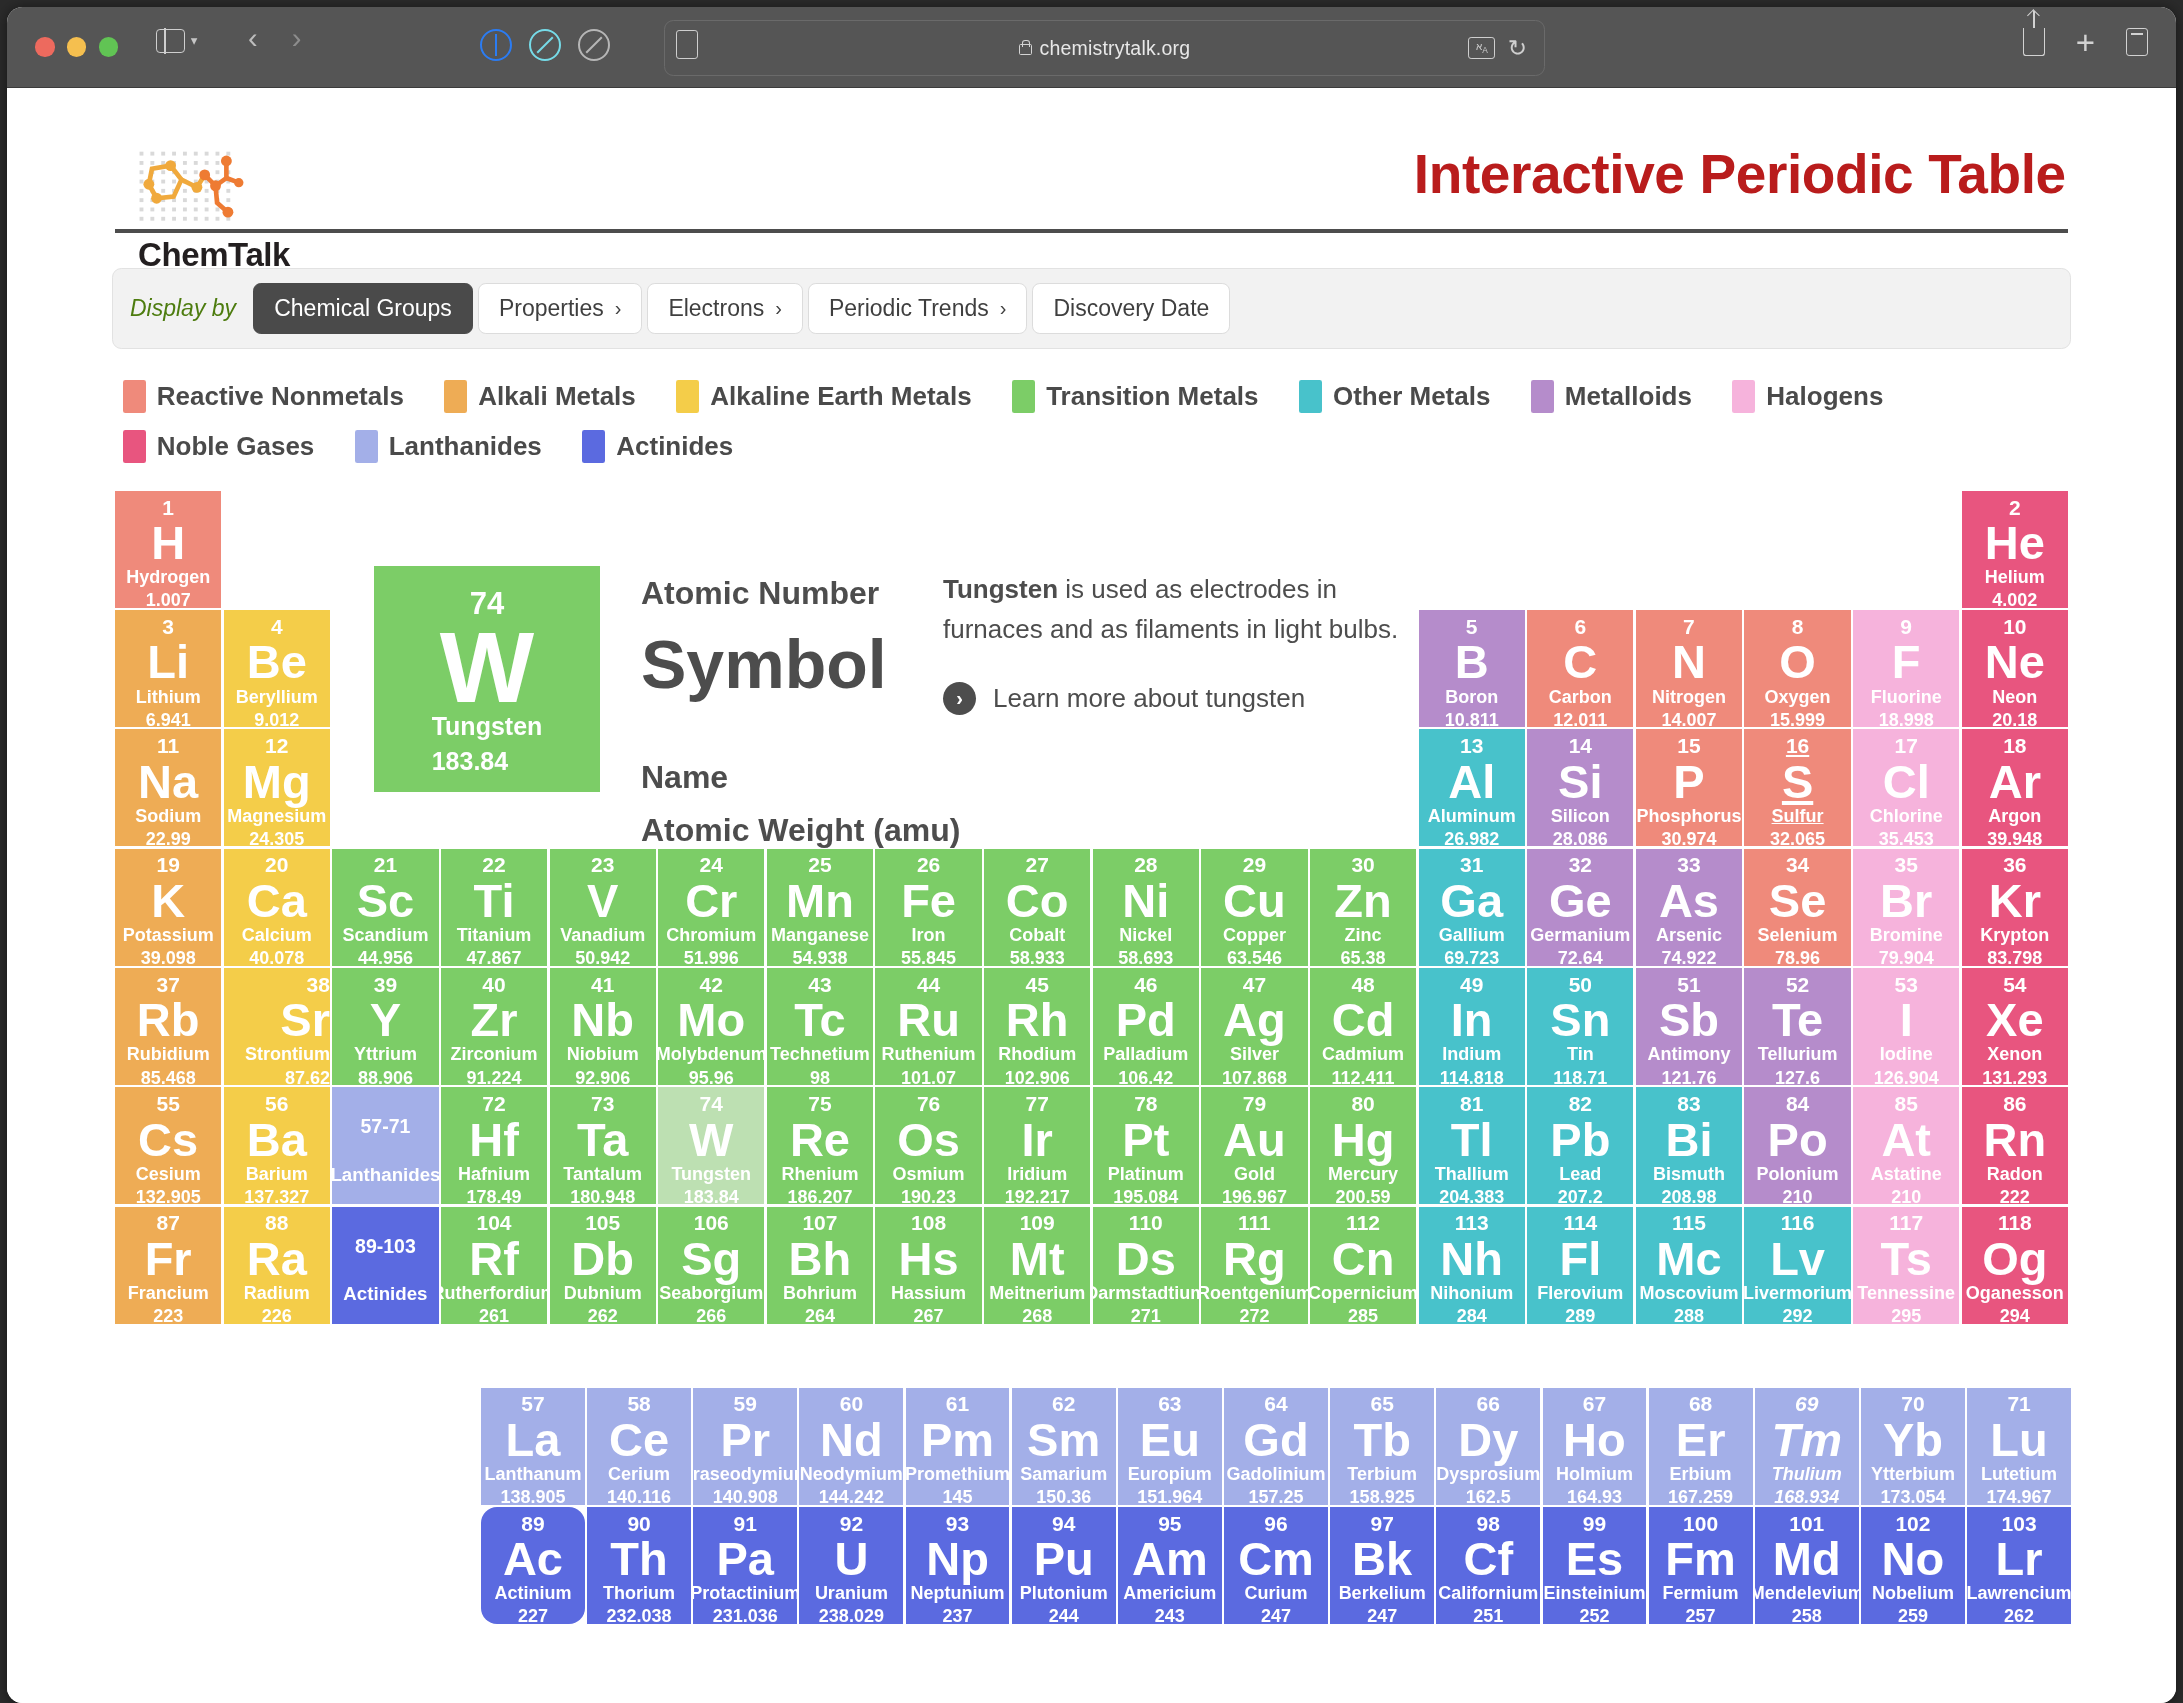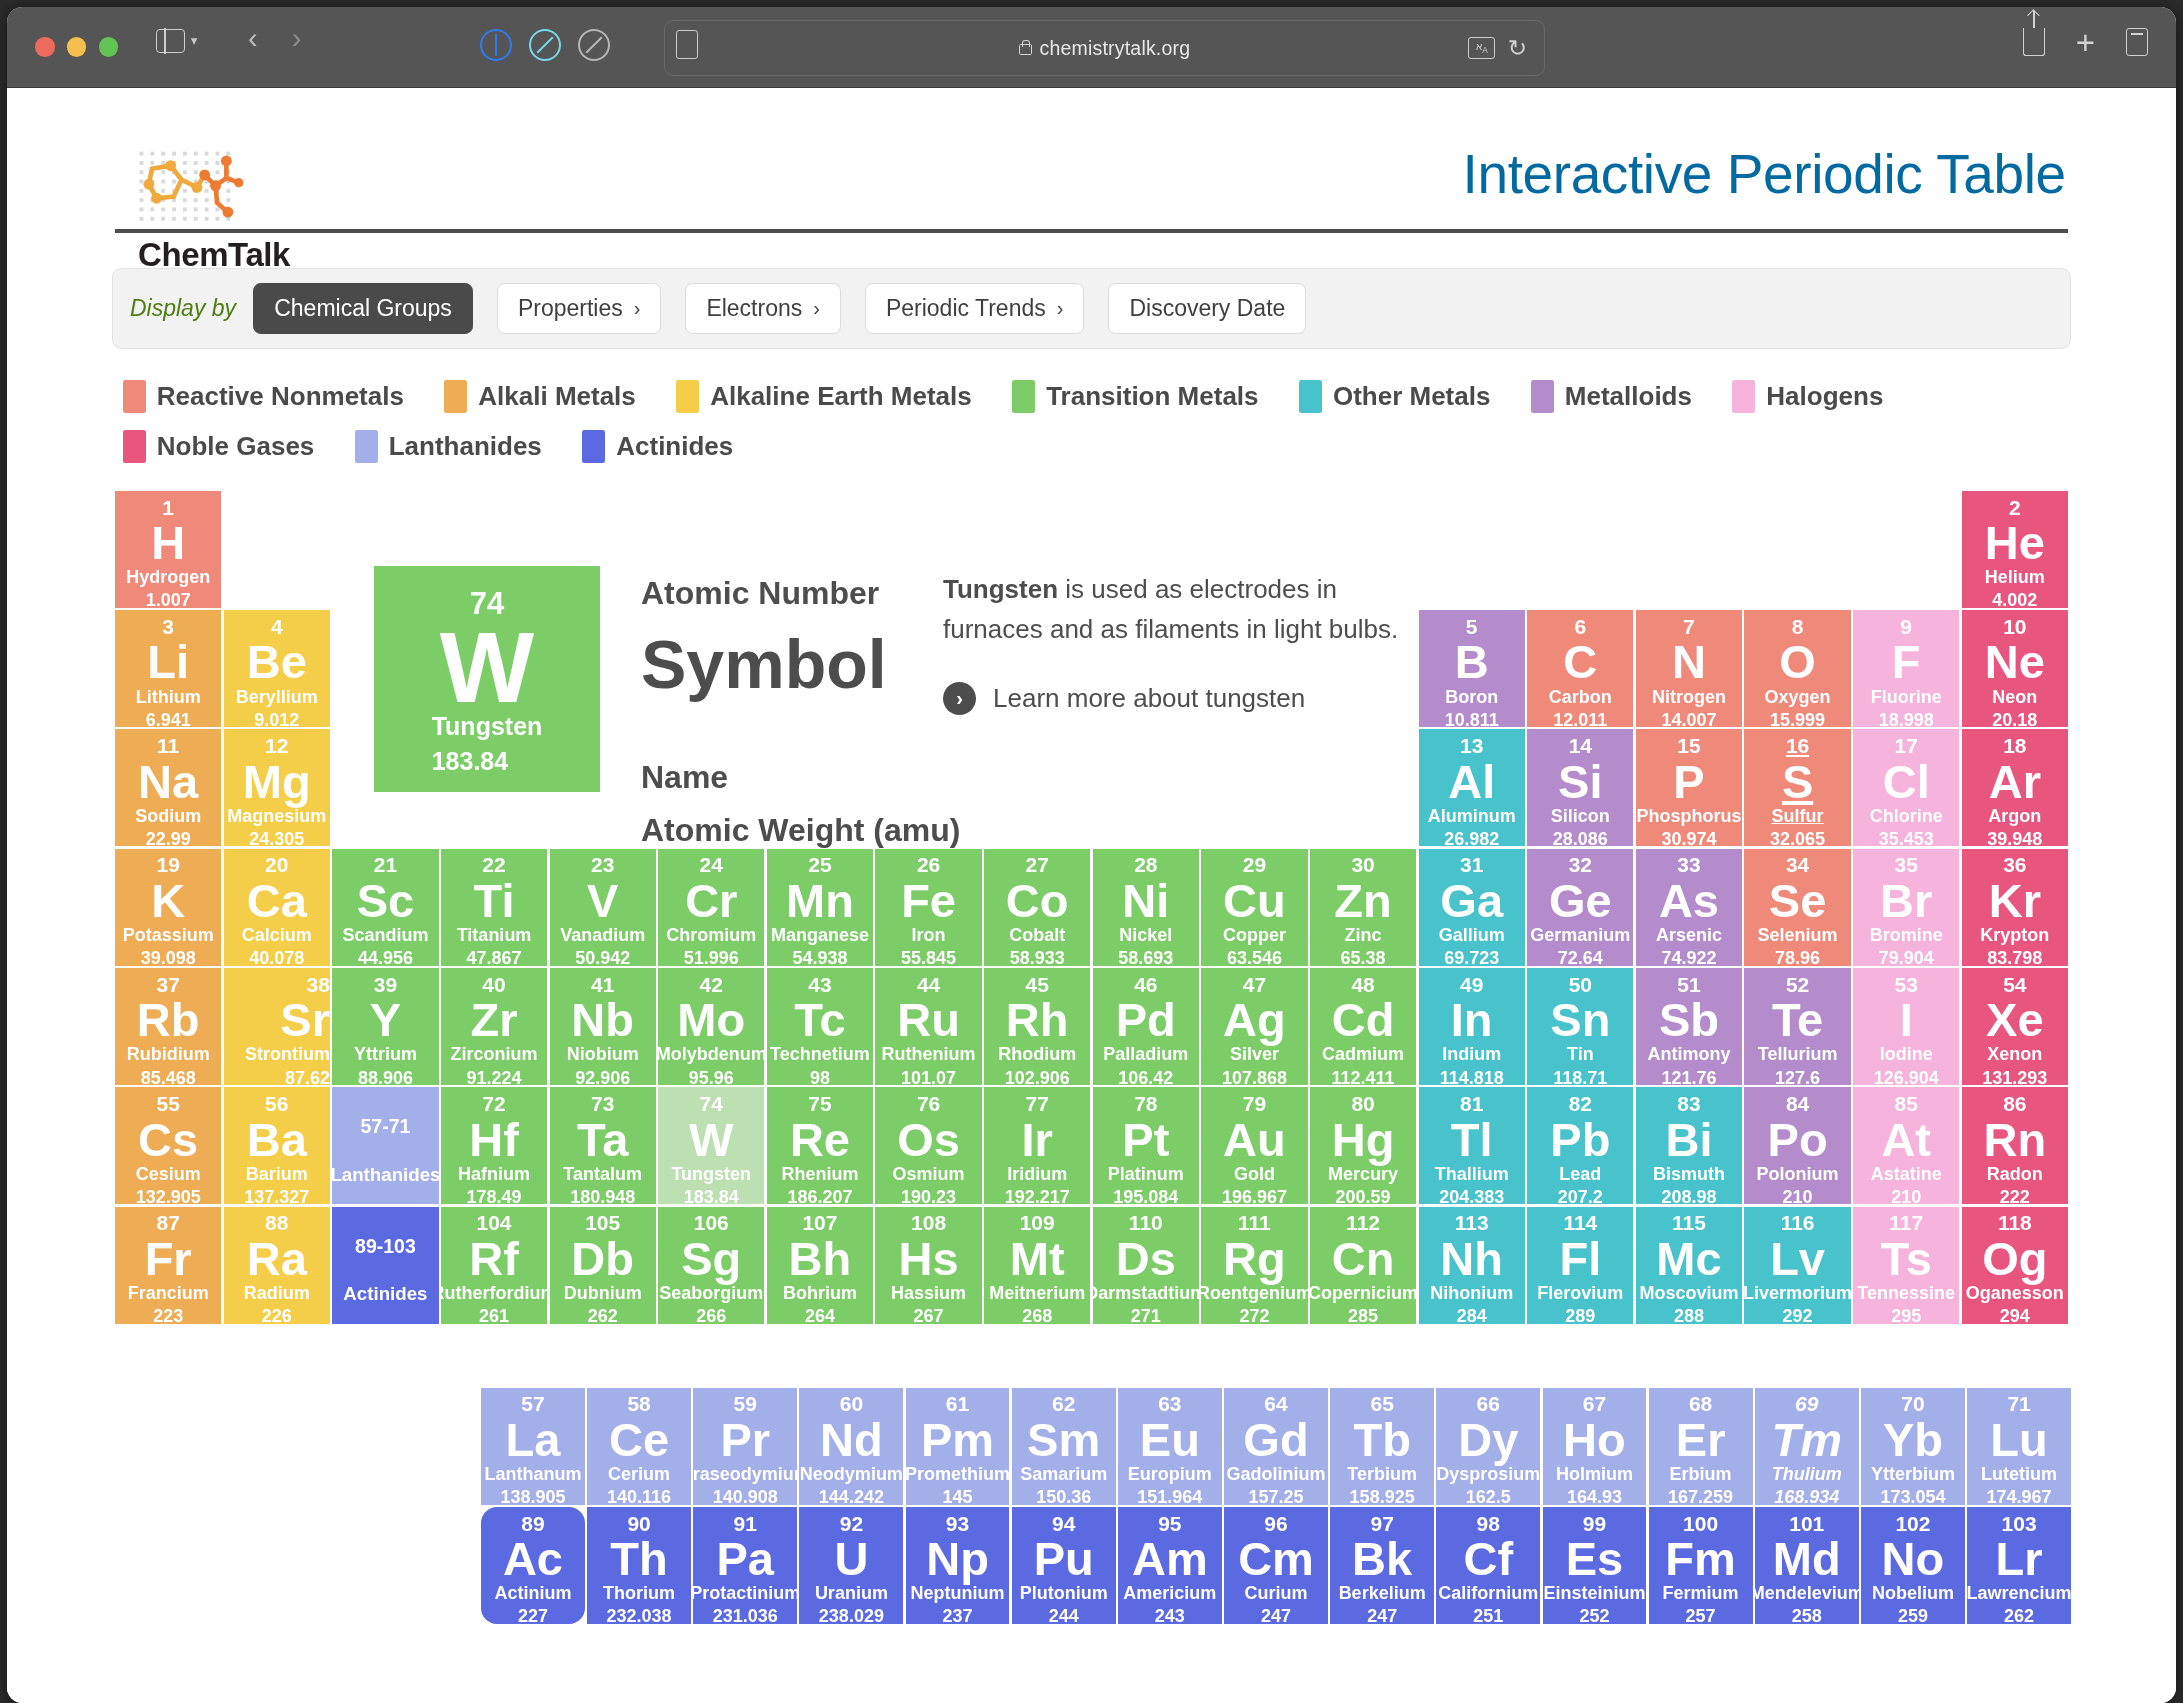--- a/index.html
+++ b/index.html
@@ -54,21 +54,21 @@
   .tabsbtn{width:20px;height:26.5px;border:1.9px solid #d2d2d2;border-radius:3.1px;position:relative;}
   .tabsbtn:after{content:"";position:absolute;left:3.9px;right:3.9px;top:3.9px;height:1.9px;background:#d2d2d2;}
 
   
   .page{position:relative;background:#fff;height:1616px;}
   .hdr{position:relative;margin:0 auto;width:1953px;padding-top:54px;}
   .logo{position:absolute;left:23px;top:62px;width:148px;}
   .logo-mark{width:138px;height:84px;position:relative;}
   .logo-txt{font-size:33px;font-weight:bold;color:#231f20;letter-spacing:-0.4px;margin-top:1.6px;}
   .title{
-    text-align:right;font-size:55px;font-weight:normal;color:#0369a1;
+    text-align:right;font-size:55px;font-weight:bold;color:#b91c1c;
     letter-spacing:-0.4px;padding-right:2.3px;
   }
   .rule{height:3.9px;background:#4d4d4d;margin-top:23px;}
 
   .ctrlbar{
     margin:35px auto 0;width:1923px;background:#f2f2f2;border:0.8px solid #e2e2e2;
     border-radius:9.3px;padding:14px 17px;display:flex;align-items:center;gap:12.4px;
   }
   .displayby{font-style:italic;font-size:23px;color:#4d7c0f;margin-right:4.7px;}
   .tabbtn{
@@ -277,21 +277,21 @@
           </svg>
         </div>
         <div class="logo-txt">ChemTalk</div>
       </div>
       <div class="title">Interactive Periodic Table</div>
       <div class="rule"></div>
     </div>
 
     <div class="ctrlbar">
       <div class="displayby">Display by</div>
-      <div id="ctrl-buttons" style="display:flex;gap:24px;">
+      <div id="ctrl-buttons" style="display:flex;gap:5px;">
           <div class="tabbtn active">
             <span>Chemical Groups</span>
           </div>
           <div class="tabbtn">
             <span>Properties</span>
             <span class="arw">›</span>
           </div>
           <div class="tabbtn">
             <span>Electrons</span>
             <span class="arw">›</span>

